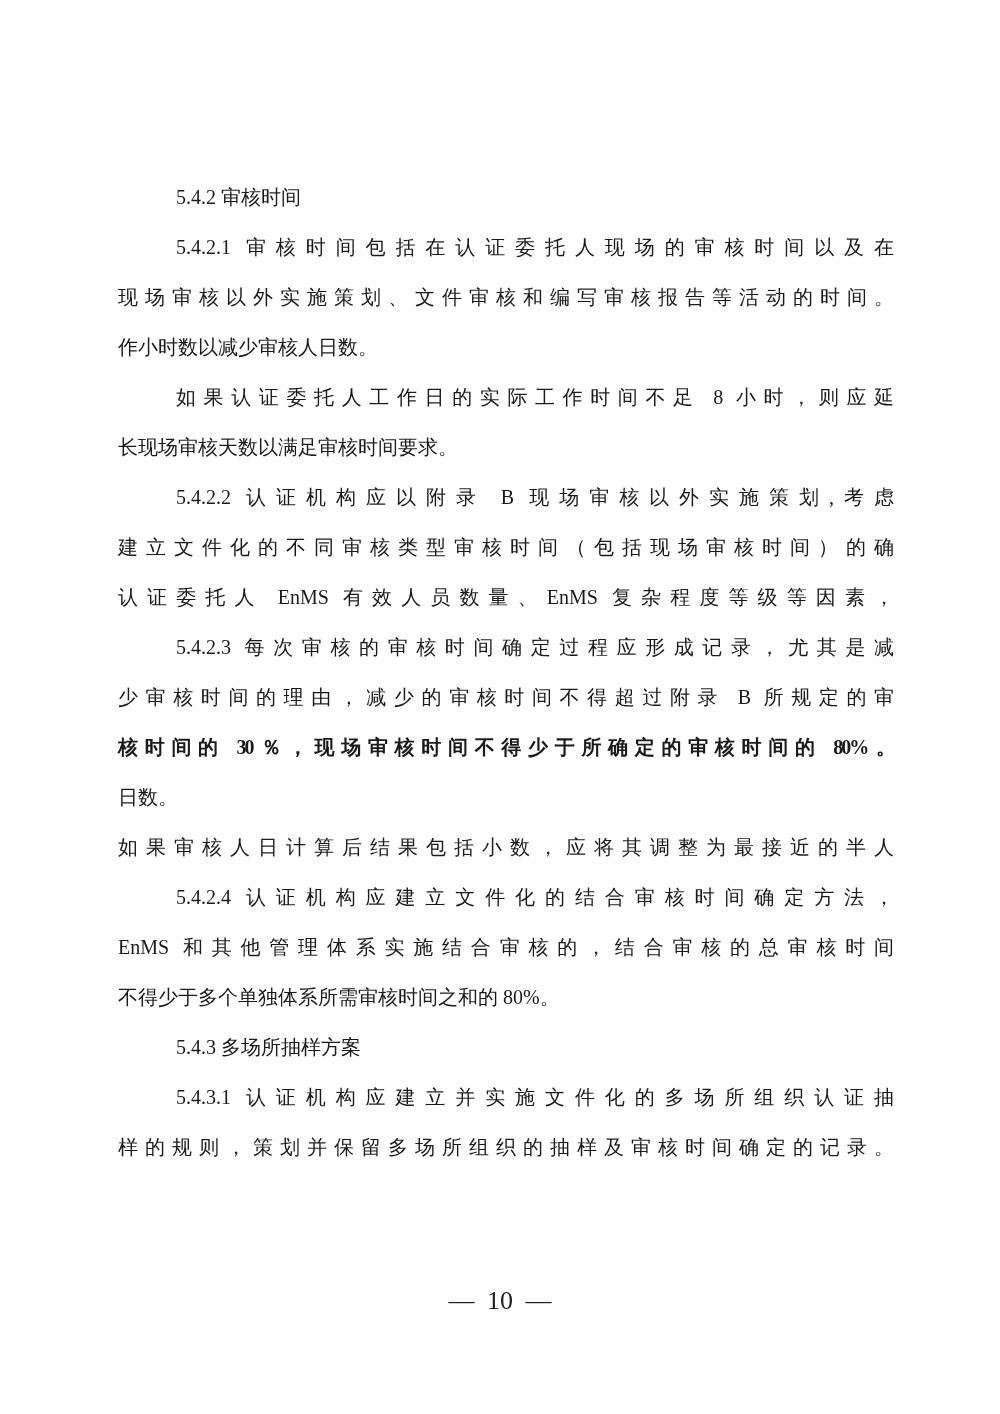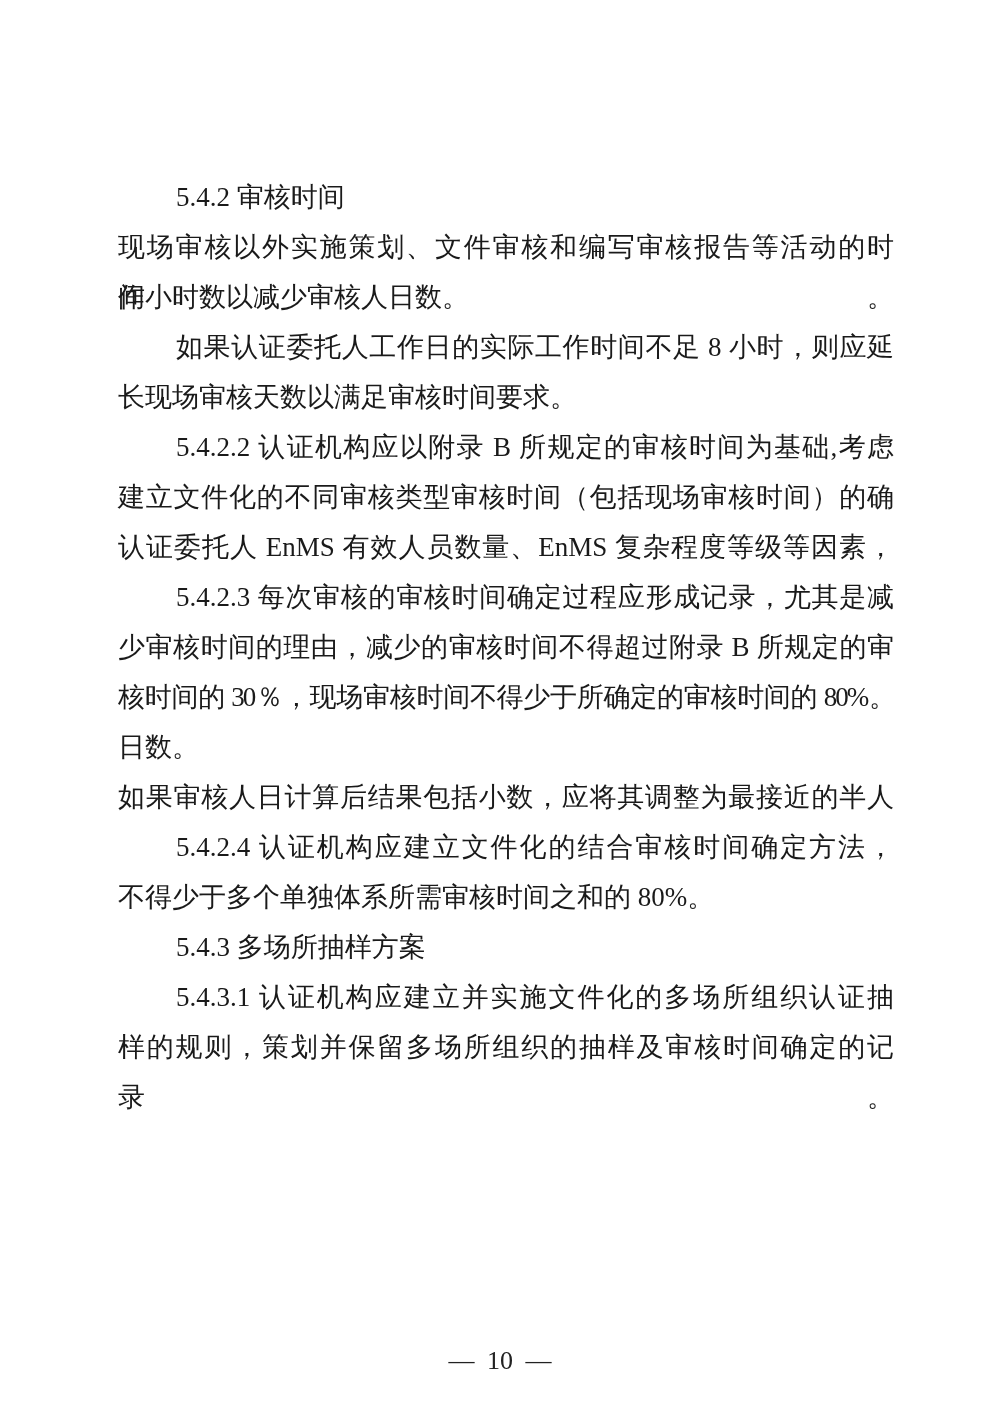--- a/index.html
+++ b/index.html
@@ -14,59 +14,61 @@
   }
   .content {
     position: absolute;
     left: 118px;
     top: 172px;
     width: 776px;
   }
   .ln {
     margin: 0;
     padding: 0;
-    font-size: 27px;
+    font-size: 20px;
     line-height: 50px;
     height: 50px;
     text-align: left;
     white-space: normal;
   }
   .ind  { text-indent: 58px; }
   .just { text-align: justify; text-align-last: justify; }
-  .tight { letter-spacing: -2px; }
+  .tight { letter-spacing: -2px; font-weight: bold; }
   .pagenum {
     position: absolute;
-    top: 1344px;
+    top: 1284px;
     left: 0;
     width: 100%;
     text-align: center;
     font-size: 26px;
     line-height: 34px;
     color: #222222;
     word-spacing: 6px;
   }
 </style>
 </head>
 <body>
 
 <div class="page">
   <main class="content">
     <p class="ln ind">5.4.2 审核时间</p>
+    <p class="ln ind just">5.4.2.1 审核时间包括在认证委托人现场的审核时间以及在</p>
     <p class="ln just">现场审核以外实施策划、文件审核和编写审核报告等活动的时间。</p>
     <p class="ln">作小时数以减少审核人日数。</p>
     <p class="ln ind just">如果认证委托人工作日的实际工作时间不足 8 小时，则应延</p>
     <p class="ln">长现场审核天数以满足审核时间要求。</p>
-    <p class="ln ind just">5.4.2.2 认证机构应以附录 B 所规定的审核时间为基础,考虑</p>
+    <p class="ln ind just">5.4.2.2 认证机构应以附录 B 现场审核以外实施策划,考虑</p>
     <p class="ln just">建立文件化的不同审核类型审核时间（包括现场审核时间）的确</p>
     <p class="ln just">认证委托人 EnMS 有效人员数量、EnMS 复杂程度等级等因素，</p>
     <p class="ln ind just">5.4.2.3 每次审核的审核时间确定过程应形成记录，尤其是减</p>
     <p class="ln just">少审核时间的理由，减少的审核时间不得超过附录 B 所规定的审</p>
     <p class="ln just tight">核时间的 30％，现场审核时间不得少于所确定的审核时间的 80%。</p>
     <p class="ln">日数。</p>
     <p class="ln just">如果审核人日计算后结果包括小数，应将其调整为最接近的半人</p>
     <p class="ln ind just">5.4.2.4 认证机构应建立文件化的结合审核时间确定方法，</p>
+    <p class="ln just">EnMS 和其他管理体系实施结合审核的，结合审核的总审核时间</p>
     <p class="ln">不得少于多个单独体系所需审核时间之和的 80%。</p>
     <p class="ln ind">5.4.3 多场所抽样方案</p>
     <p class="ln ind just">5.4.3.1 认证机构应建立并实施文件化的多场所组织认证抽</p>
     <p class="ln just">样的规则，策划并保留多场所组织的抽样及审核时间确定的记录。</p>
   </main>
   <footer class="pagenum">— 10 —</footer>
 </div>
 
 </body></html>

